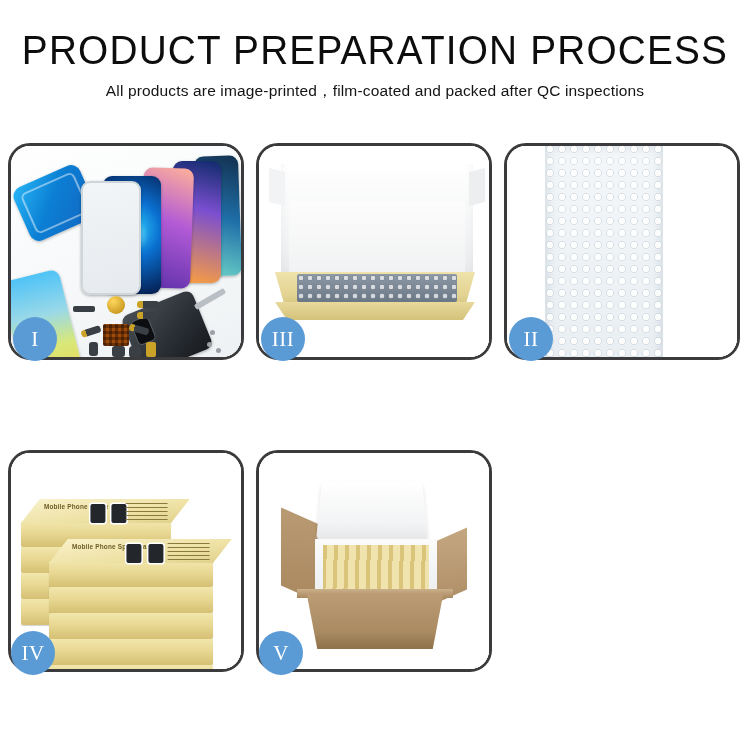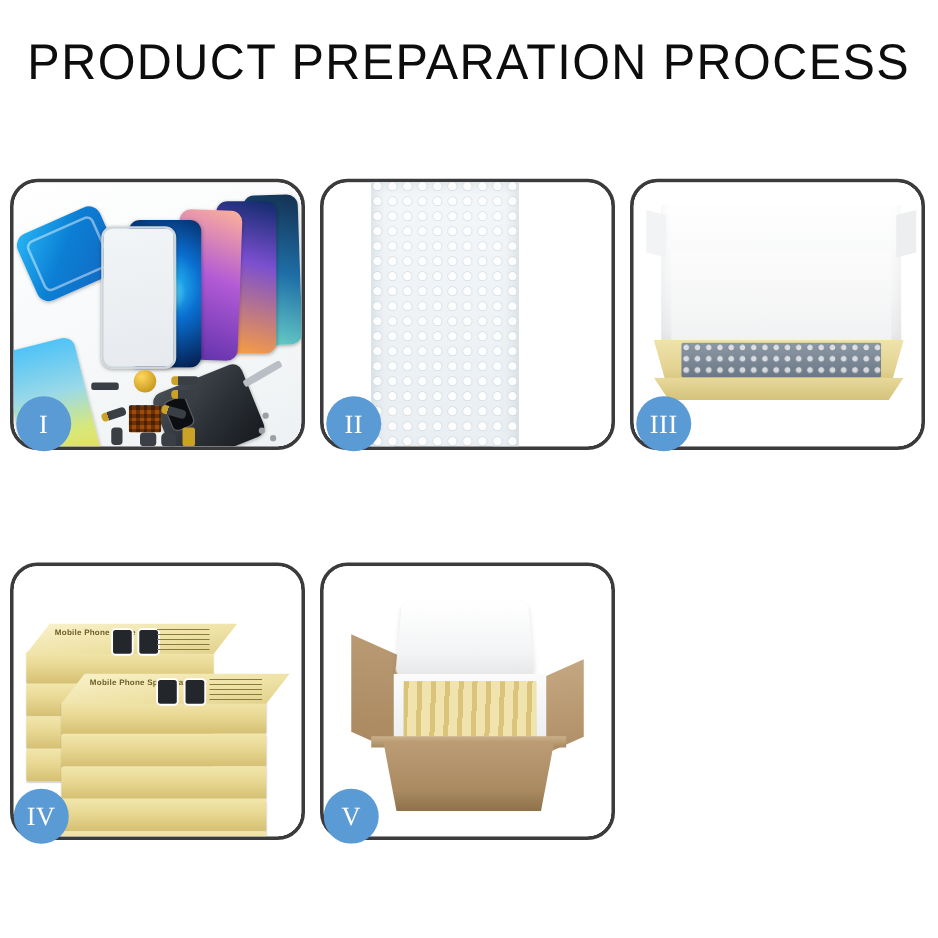--- a/index.html
+++ b/index.html
@@ -261,20 +261,21 @@
   }
   .c6-seam{position:absolute;left:86px;top:76px;width:3px;height:92px;background:rgba(120,96,66,.45);transform:rotate(3deg);}
   .c6-tab1{position:absolute;left:80px;top:84px;width:22px;height:16px;background:rgba(150,122,88,.55);}
   .c6-tab2{position:absolute;left:82px;top:156px;width:20px;height:14px;background:rgba(150,122,88,.5);}
 </style>
 </head>
 <body>
 
 <div class="header">
   <h1 class="page-title">PRODUCT PREPARATION PROCESS</h1>
+  <p class="page-subtitle">All products are image-printed，film-coated and packed after QC inspections</p>
 </div>
 
 <div class="grid">
 
   <div class="panel r1">
     <div class="panel-inner">
       <div class="p1-bg"></div>
 
       <div class="phone ph-film"></div>
       <div class="phone ph-teal"></div>
@@ -299,46 +300,46 @@
       <div class="bit screw" style="left:196px;top:196px;width:5px;height:5px;"></div>
       <div class="bit screw" style="left:205px;top:202px;width:5px;height:5px;"></div>
       <div class="bit screw" style="left:199px;top:184px;width:5px;height:5px;"></div>
       <div class="bit" style="left:182px;top:150px;width:34px;height:6px;background:#b9bfc5;transform:rotate(-30deg);"></div>
     </div>
     <div class="badge">I</div>
   </div>
 
   <div class="panel r1">
     <div class="panel-inner">
+      <div class="p3-bg"></div>
+      <div class="bx3-lid"></div>
+      <div class="bx3-foam"></div>
+      <div class="bx3-tray"></div>
+      <div class="bx3-inner"></div>
+      <div class="bx3-front"></div>
+    </div>
+    <div class="badge">III</div>
+  </div>
+
+  <div class="panel r1">
+    <div class="panel-inner">
       <div class="p2-bg"></div>
       <div class="lcd-in-bag">
         <div class="lcd-pink"></div>
         <div class="lcd-conn"></div>
         <div class="lcd-flex"></div>
         <div class="lcd-chip"></div>
         <div class="lcd-tab-l"></div>
         <div class="lcd-tab-r"></div>
       </div>
       <div class="bubble-bag">
         <div class="bubbles"></div>
       </div>
     </div>
     <div class="badge">II</div>
-  </div>
-
-  <div class="panel r1">
-    <div class="panel-inner">
-      <div class="p3-bg"></div>
-      <div class="bx3-lid"></div>
-      <div class="bx3-foam"></div>
-      <div class="bx3-tray"></div>
-      <div class="bx3-inner"></div>
-      <div class="bx3-front"></div>
-    </div>
-    <div class="badge">III</div>
   </div>
 
   <div class="panel r2">
     <div class="panel-inner">
       <div class="p4-bg"></div>
       <div class="stack">
 
         <div class="ybox" style="left:4px;top:52px;">
           <div class="top">
             <span class="lbl">Mobile Phone Spare Parts</span>

